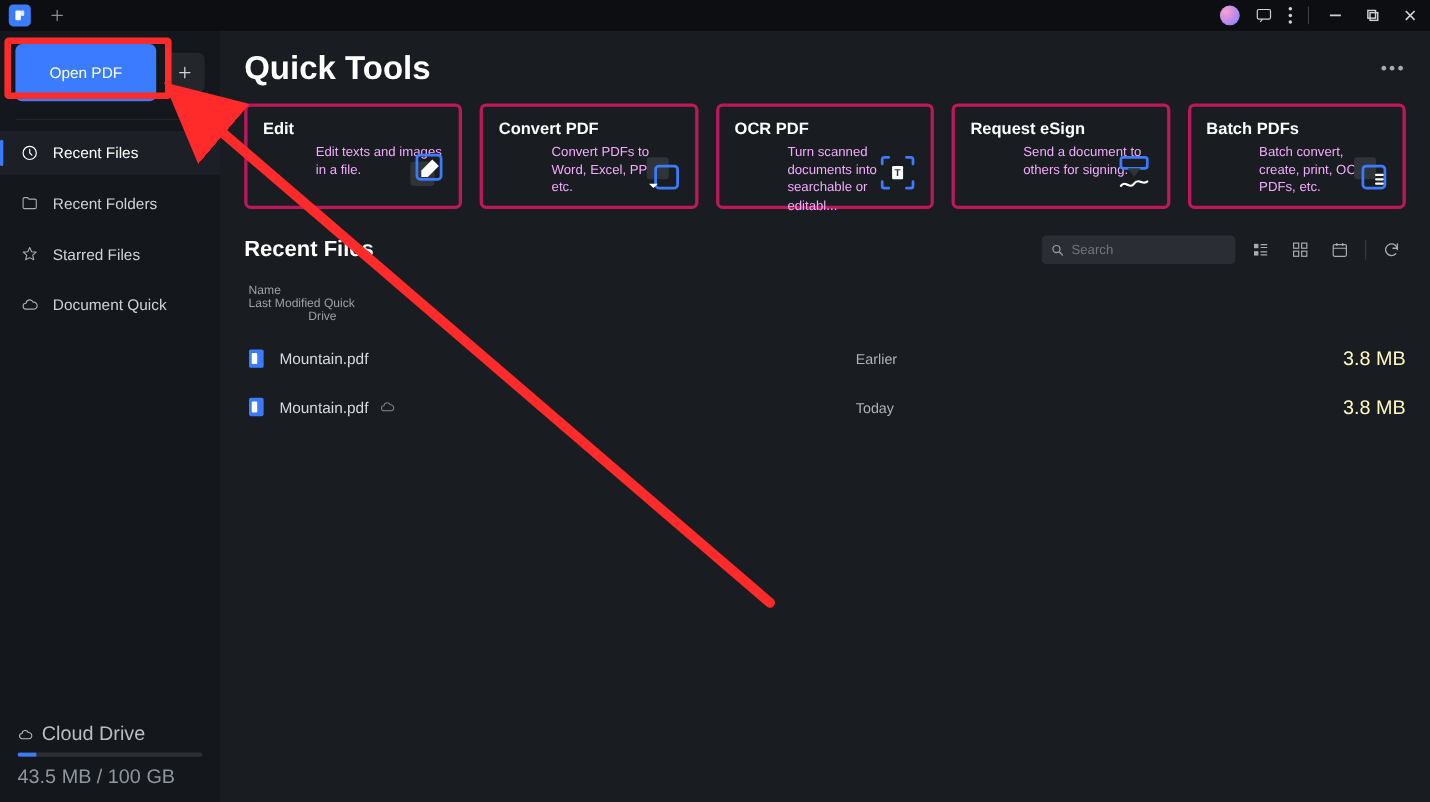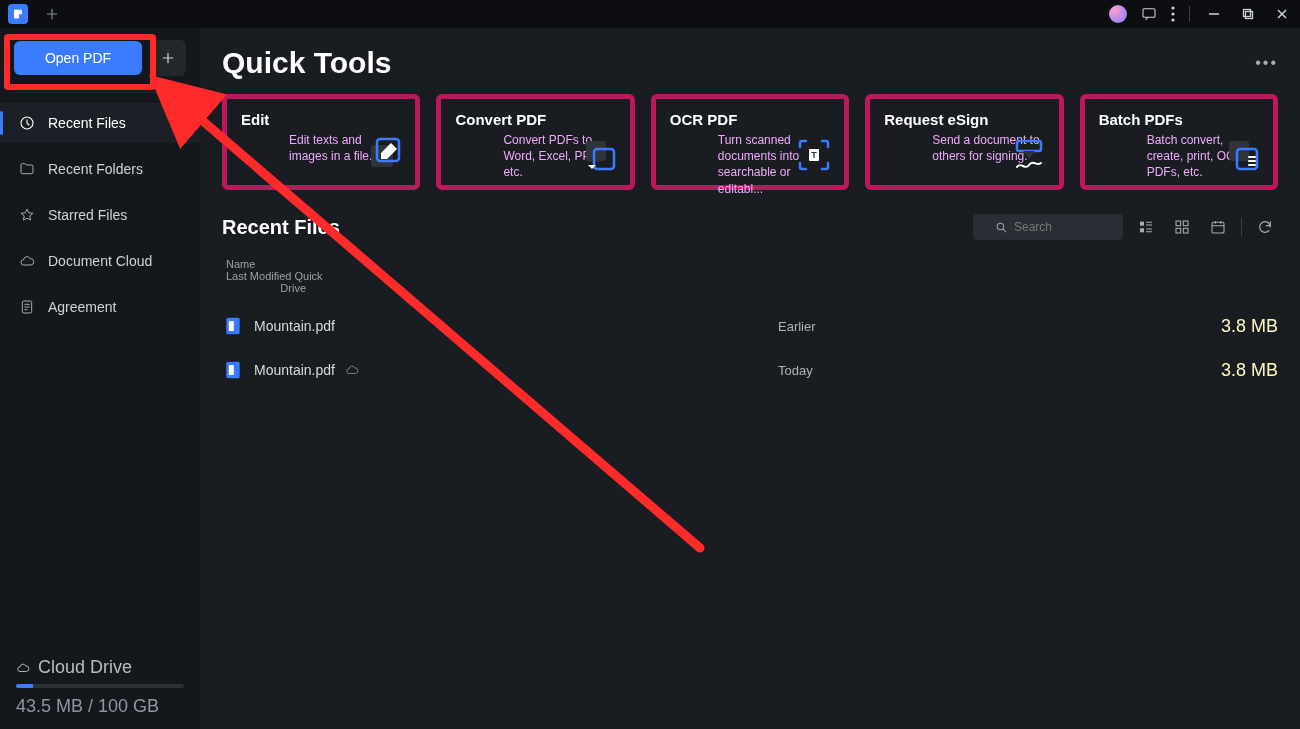--- a/index.html
+++ b/index.html
@@ -14,21 +14,21 @@
 .titlebar .right-controls { display: flex; align-items: center; gap: 14px; color: #d0d3d8; }
 .titlebar .avatar { width: 18px; height: 18px; border-radius: 50%; background: radial-gradient(circle at 30% 30%, #ff9ed1, #7d7dff); }
 .titlebar .divider { width: 1px; height: 16px; background: #3a3f46; }
 .titlebar .win-ctrl { width: 20px; display: flex; justify-content: center; cursor: pointer; color: #cfd3d8; }
 
 
 .main { display: flex; height: calc(729px - 28px); }
 
 .sidebar { width: 200px; background: #14171b; display: flex; flex-direction: column; padding-top: 12px; position: relative; }
 .open-pdf-row { display: flex; align-items: center; gap: 8px; padding: 0 14px 12px 14px; }
-.open-pdf-btn { flex: 1; height: 34px; background: #3a7bff; border-radius: 6px; display: flex; align-items: center; justify-content: center; font-size: 14px; color: #ffffff; font-weight: 500; cursor: pointer; }
+.open-pdf-btn { flex: 1; height: 52px; background: #3a7bff; border-radius: 6px; display: flex; align-items: center; justify-content: center; font-size: 14px; color: #ffffff; font-weight: 500; cursor: pointer; }
 .open-pdf-plus { width: 36px; height: 36px; background: #23272c; border-radius: 6px; display: flex; align-items: center; justify-content: center; color: #d3d6db; cursor: pointer; font-size: 18px; }
 
 
 .highlight-box { position: absolute; left: 4px; top: 6px; width: 152px; height: 56px; border: 6px solid #ff2a2a; border-radius: 4px; pointer-events: none; }
 
 .side-sep { height: 1px; background: #22262b; margin: 4px 14px 10px 14px; }
 
 .nav-item { height: 40px; display: flex; align-items: center; gap: 12px; padding: 0 18px; font-size: 14px; color: #cfd3d8; cursor: pointer; position: relative; }
 .nav-item.active { background: #1c2026; color: #ffffff; }
 .nav-item.active::before { content: ""; position: absolute; left: 0; top: 8px; bottom: 8px; width: 3px; background: #3a7bff; border-radius: 2px; }
@@ -43,29 +43,29 @@
 .sidebar .storage-text { color: #9096a0; }
 
 
 .content { flex: 1; padding: 18px 22px 0 22px; position: relative; background: #191c20; overflow: hidden; }
 
 .section-head { display: flex; align-items: center; justify-content: space-between; margin-bottom: 14px; }
 .section-head h2 { font-size: 30px; font-weight: 600; color: #ffffff; }
 .section-head .more { color: #a8adb4; cursor: pointer; letter-spacing: 2px; }
 
 .tools-row { display: flex; gap: 16px; margin-bottom: 24px; }
-.tool-card { flex: 1; min-width: 0; height: 96px; border: 5px solid #be185d; border-radius: 6px; padding: 12px 14px; position: relative; cursor: pointer; }
+.tool-card { flex: 1; min-width: 0; height: 96px; border: 3px solid #be185d; border-radius: 6px; padding: 12px 14px; position: relative; cursor: pointer; }
 .tool-card .tc-title { font-size: 15px; font-weight: 600; color: #ffffff; margin-bottom: 4px; }
 .tool-card .tc-desc { font-size: 12px; color: #f0abfc; line-height: 1.35; max-width: 130px; margin-left: 48px; }
 .tool-card .tc-icon { position: absolute; right: 12px; bottom: 12px; width: 36px; height: 36px; }
 
 .rf-head { display: flex; align-items: center; margin-bottom: 8px; }
 .rf-head h2 { font-size: 20px; font-weight: 600; color: #ffffff; flex: 0 0 auto; }
 .rf-head .rf-spacer { flex: 1; }
-.rf-head .search-box { width: 150px; height: 26px; background: #2a2e34; border-radius: 4px; display: flex; align-items: center; gap: 6px; padding: 0 22px; }
+.rf-head .search-box { width: 176px; height: 26px; background: #2a2e34; border-radius: 4px; display: flex; align-items: center; gap: 6px; padding: 0 8px; }
 .rf-head .search-box input { flex: 1; background: transparent; border: none; outline: none; color: #d0d3d8; font-size: 12px; }
 .rf-head .search-box .sicon { color: #9ca1a8; display: flex; }
 .rf-head .view-btn { width: 26px; height: 26px; display: flex; align-items: center; justify-content: center; color: #a8adb4; cursor: pointer; margin-left: 10px; }
 .rf-head .vsep { width: 1px; height: 18px; background: #3a3f46; margin-left: 10px; }
 
 .table-head { display: flex; font-size: 11px; color: #9ca1a8; padding: 10px 4px; flex-direction: column; }
 .col-name { flex: 1; }
 .col-time { width: 420px; }
 .col-size { width: 80px; text-align: right; }
 
@@ -171,30 +171,21 @@
             </svg>
           </span>
         <span>Starred Files</span>
       </div>
       <div class="nav-item">
         <span class="ni-icon">
             <svg width="16" height="16" viewBox="0 0 24 24">
               <path d="M7 18a4 4 0 010-8 5 5 0 019.6-1.5A4 4 0 1118 18H7z" fill="none" stroke="currentColor" stroke-width="1.5"></path>
             </svg>
           </span>
-        <span>Document Cloud</span>
-      </div>
-      <div class="nav-item">
-        <span class="ni-icon">
-            <svg width="16" height="16" viewBox="0 0 24 24">
-              <rect x="5" y="3" width="14" height="18" rx="2" fill="none" stroke="currentColor" stroke-width="1.5"></rect>
-              <path d="M8 8h8M8 12h8M8 16h5" stroke="currentColor" stroke-width="1.5"></path>
-            </svg>
-          </span>
-        <span>Agreement</span>
+        <span>Document Quick</span>
       </div>
     </div>
 
     <div class="bottom">
       <div class="cloud-row">
         <span>
             <svg width="14" height="14" viewBox="0 0 24 24">
               <path d="M7 18a4 4 0 010-8 5 5 0 019.6-1.5A4 4 0 1118 18H7z" fill="none" stroke="currentColor" stroke-width="1.6"></path>
             </svg>
           </span>

